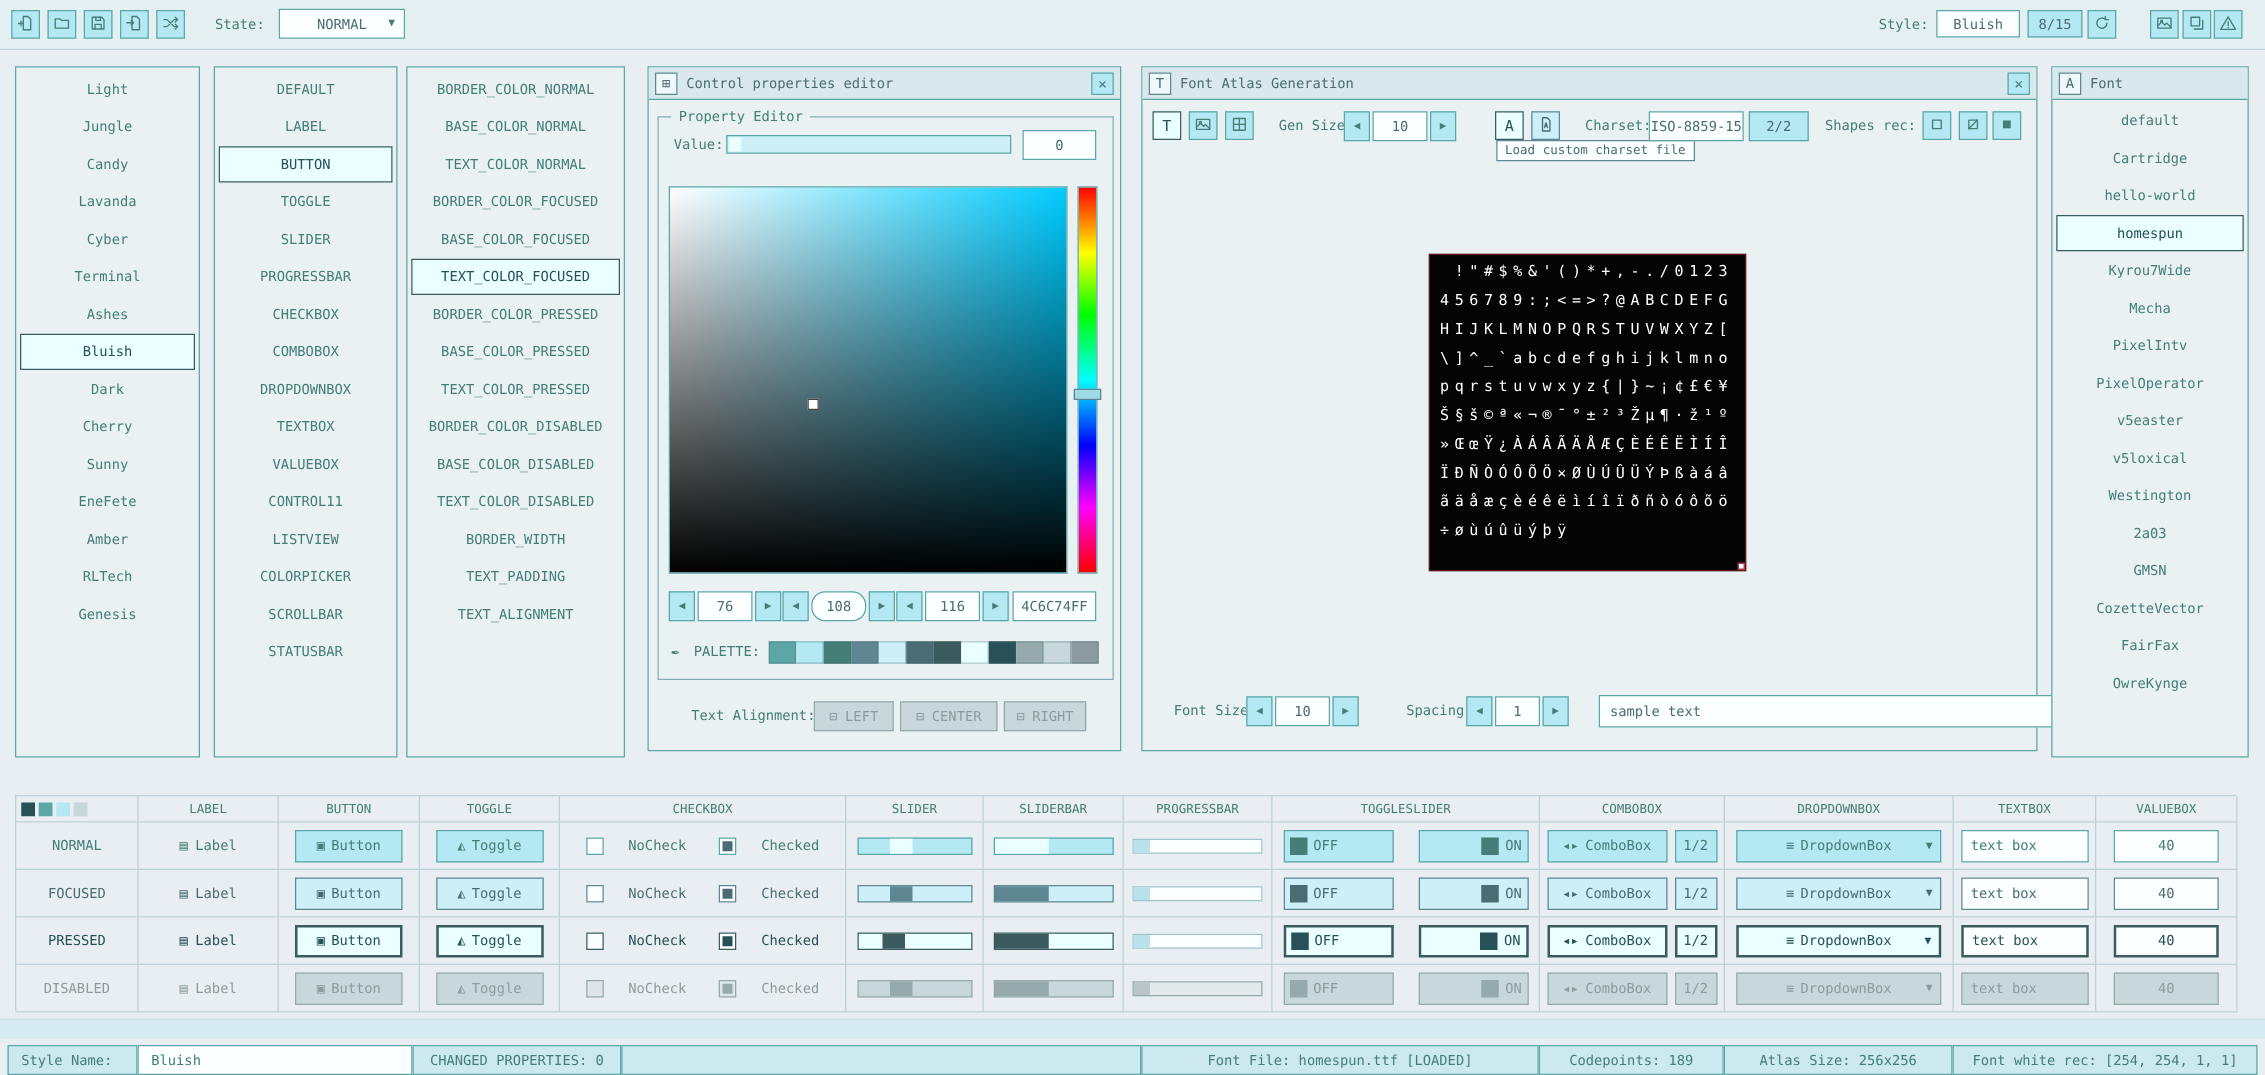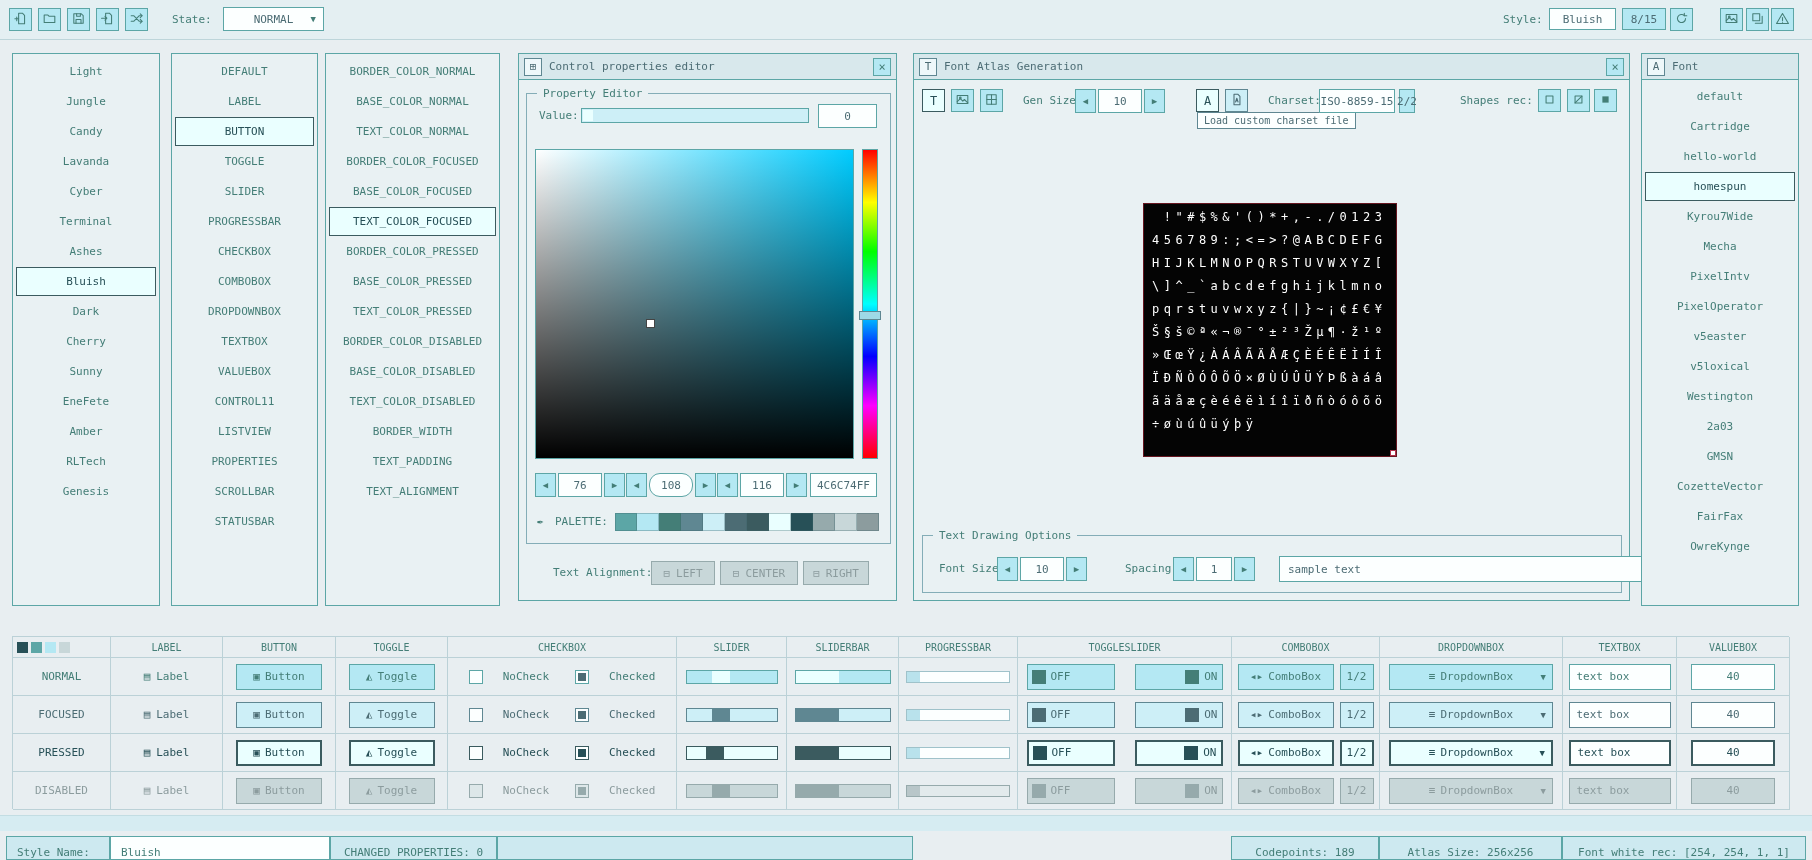--- a/index.html
+++ b/index.html
@@ -101,21 +101,21 @@
   .knob{width:14px;height:14px;flex:0 0 auto;}
   .st-n .knob{background:var(--tn);} .st-f .knob{background:var(--tf);} .st-p .knob{background:var(--tp);} .st-d .knob{background:var(--bd);}
   .combo-count{width:34px;}
   .drop{width:164px;position:relative;}
   .drop .da{position:absolute;right:6px;font-size:9px;}
   .tb{width:102px;justify-content:flex-start;padding:0 7px;}
   .vb{width:84px;}
   .hsw{width:11px;height:11px;margin-right:3px;}
   #bottom-strip{position:absolute;left:0;top:815px;width:1812px;height:16px;background:#d6ecf2;border-top:1px solid #c3dde3;}
   .sb{position:absolute;top:836px;height:24px;border:1px solid var(--bn);background:#cde9f0;color:var(--tn);
-      font-size:11px;display:flex;align-items:flex-end;padding:0 10px;white-space:nowrap;}
+      font-size:11px;display:flex;align-items:center;padding:0 10px;white-space:nowrap;}
   .sb.center{justify-content:center;}
   .dd-arrow{font-size:9px;color:var(--tn);}
 </style>
 </head>
 <body>
 
 <div id="app">
 
   <div id="toolbar">
     <div class="ib" style="left:9px;top:8px;">
@@ -214,21 +214,21 @@
     <div class="li">TOGGLE</div>
     <div class="li">SLIDER</div>
     <div class="li">PROGRESSBAR</div>
     <div class="li">CHECKBOX</div>
     <div class="li">COMBOBOX</div>
     <div class="li">DROPDOWNBOX</div>
     <div class="li">TEXTBOX</div>
     <div class="li">VALUEBOX</div>
     <div class="li">CONTROL11</div>
     <div class="li">LISTVIEW</div>
-    <div class="li">PROPERTIES</div>
+    <div class="li">COLORPICKER</div>
     <div class="li">SCROLLBAR</div>
     <div class="li">STATUSBAR</div>
   </div>
 
   <div class="listbox" style="left:325px;top:53px;width:175px;height:553px;">
     <div class="li">BORDER_COLOR_NORMAL</div>
     <div class="li">BASE_COLOR_NORMAL</div>
     <div class="li">TEXT_COLOR_NORMAL</div>
     <div class="li">BORDER_COLOR_FOCUSED</div>
     <div class="li">BASE_COLOR_FOCUSED</div>
@@ -380,21 +380,21 @@
           </svg></span>
     </div>
     <div id="charset-tooltip">
       <span>Load custom charset file</span>
     </div>
 
     <span class="lbl" style="left:354px;top:35px;">Charset:</span>
     <div class="vbox" style="left:405px;top:35px;width:76px;">
       <span>ISO-8859-15</span>
     </div>
-    <div class="vbox" style="left:485px;top:35px;width:16px;background:var(--bsn);">
+    <div class="vbox" style="left:485px;top:35px;width:48px;background:var(--bsn);">
       <span>2/2</span>
     </div>
 
     <span class="lbl" style="left:546px;top:35px;">Shapes rec:</span>
     <div class="ib" style="left:624px;top:35px;">
       <span><svg viewBox="0 0 24 24">
             <rect x="6.5" y="6.5" width="11" height="11"></rect>
           </svg></span>
     </div>
     <div class="ib" style="left:653px;top:35px;">
@@ -416,23 +416,20 @@
       <div class="atlas-row">\]^_`abcdefghijklmno</div>
       <div class="atlas-row">pqrstuvwxyz{|}~¡¢£€¥</div>
       <div class="atlas-row">Š§š©ª«¬®¯°±²³Žµ¶·ž¹º</div>
       <div class="atlas-row">»ŒœŸ¿ÀÁÂÃÄÅÆÇÈÉÊËÌÍÎ</div>
       <div class="atlas-row">ÏÐÑÒÓÔÕÖ×ØÙÚÛÜÝÞßàáâ</div>
       <div class="atlas-row">ãäåæçèéêëìíîïðñòóôõö</div>
       <div class="atlas-row">÷øùúûüýþÿ</div>
       <div id="atlas-white-rec"></div>
     </div>
 
-    <div class="groupbox" style="left:8px;top:481px;width:700px;height:58px;">
-      <span class="grouplabel">Text Drawing Options</span>
-    </div>
     <span class="lbl" style="left:25px;top:503px;">Font Size:</span>
     <div class="spin" style="left:83px;top:503px;">
         <span>◀</span>
       </div>
     <div class="vbox" style="left:106px;top:503px;width:44px;">
         <span>10</span>
       </div>
     <div class="spin" style="left:152px;top:503px;">
         <span>▶</span>
       </div>
@@ -853,20 +850,23 @@
   <div class="sb" style="left:6px;width:104px;">
     <span>Style Name:</span>
   </div>
   <div class="sb" style="left:110px;width:220px;background:#fcffff;" id="sb-style-name">
     <span>Bluish</span>
   </div>
   <div class="sb center" style="left:330px;width:167px;">
     <span>CHANGED PROPERTIES: 0</span>
   </div>
   <div class="sb" style="left:497px;width:416px;"></div>
+  <div class="sb center" style="left:913px;width:318px;">
+    <span>Font File: homespun.ttf [LOADED]</span>
+  </div>
   <div class="sb center" style="left:1231px;width:148px;">
     <span>Codepoints: 189</span>
   </div>
   <div class="sb center" style="left:1379px;width:183px;">
     <span>Atlas Size: 256x256</span>
   </div>
   <div class="sb center" style="left:1562px;width:244px;">
     <span>Font white rec: [254, 254, 1, 1]</span>
   </div>
 

